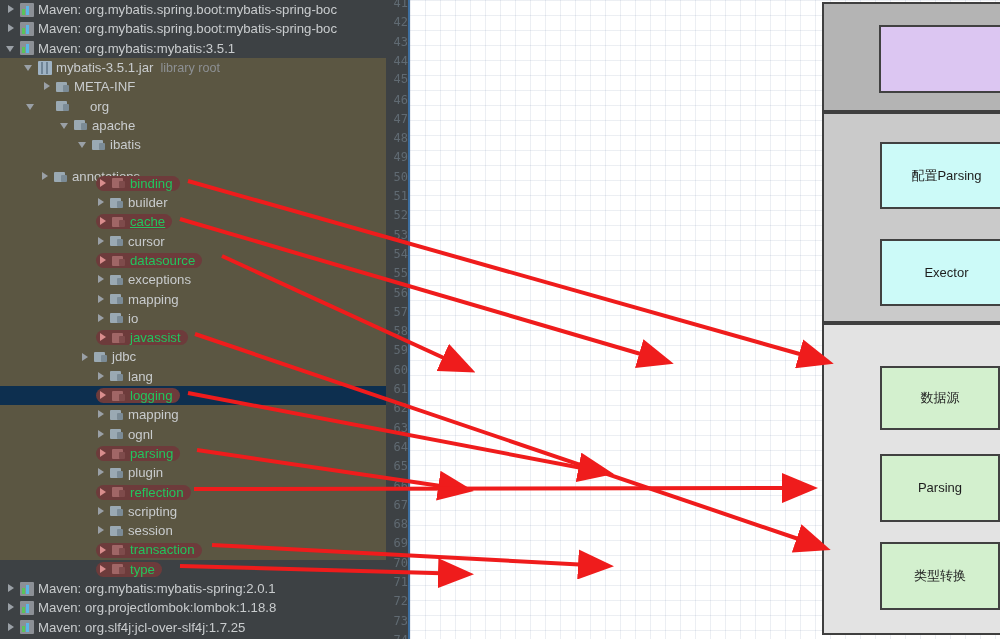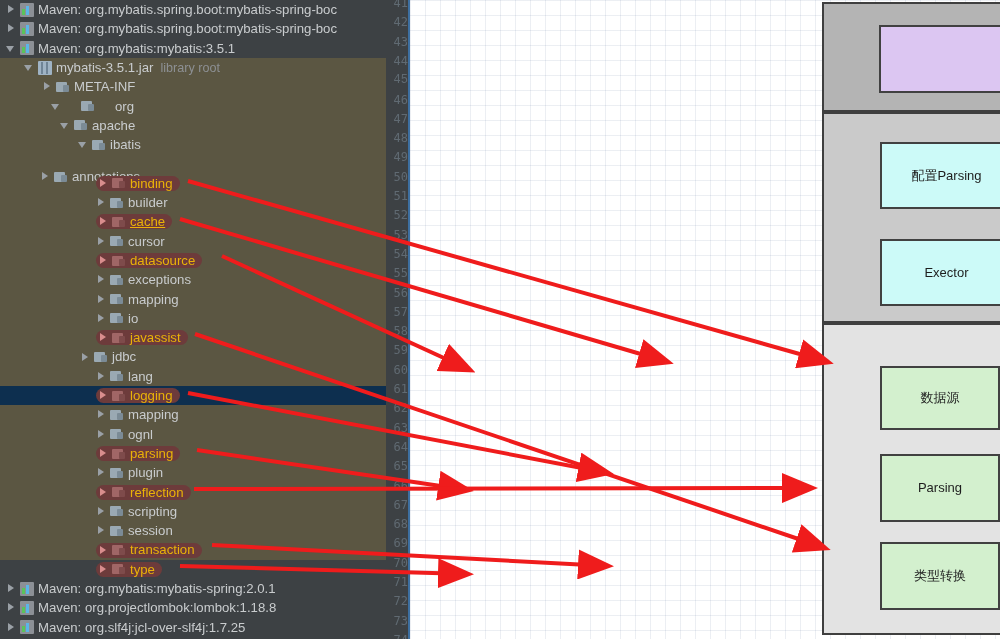--- a/index.html
+++ b/index.html
@@ -65,21 +65,21 @@
     background:#9aa9b3;border-radius:1px;
   }
   .ico-pkg::after{
     content:"";position:absolute;left:7px;top:5px;width:6px;height:7px;
     background:#7b8b96;border-radius:1px;
   }
   .trow.hl .ico-pkg::before{background:#a06666;}
   .trow.hl .ico-pkg::after{background:#7e4b4b;}
   .tlabel{line-height:19.3px;}
   .trow.hl .tlabel{
-    color:#eab308;background:#6d3b3b;border-radius:9px;
+    color:#22c55e;background:#6d3b3b;border-radius:9px;
     padding:0 8px 0 2px;margin-left:-2px;
   }
   .trow.hl{ }
   .thl-wrap{display:flex;align-items:center;background:#6d3b3b;border-radius:9px;padding:0 7px 0 2px;height:15px;}
   .tsub{color:#8d9094;margin-left:7px;font-size:12.6px;}
 
   
   #gutter{
     position:absolute;left:386px;top:0;width:24px;height:639px;
     background:#3d4144;overflow:hidden;
@@ -151,21 +151,21 @@
           <span class="twig expanded"></span>
           <span class="ticon ico-jar"></span>
           <span class="tlabel">mybatis-3.5.1.jar</span>
           <span class="tsub">library root</span>
         </div>
         <div class="trow" style="top: 77.2px; padding-left: 42px;">
           <span class="twig collapsed"></span>
           <span class="ticon ico-pkg"></span>
           <span class="tlabel">META-INF</span>
         </div>
-        <div class="trow" style="top: 96.5px; padding-left: 51px; gap: 16px;">
+        <div class="trow" style="top: 96.5px; padding-left: 26px; gap: 16px;">
           <span class="twig expanded"></span>
           <span class="ticon ico-pkg"></span>
           <span class="tlabel">org</span>
         </div>
         <div class="trow" style="top: 115.8px; padding-left: 60px;">
           <span class="twig expanded"></span>
           <span class="ticon ico-pkg"></span>
           <span class="tlabel">apache</span>
         </div>
         <div class="trow" style="top: 135.1px; padding-left: 78px;">

